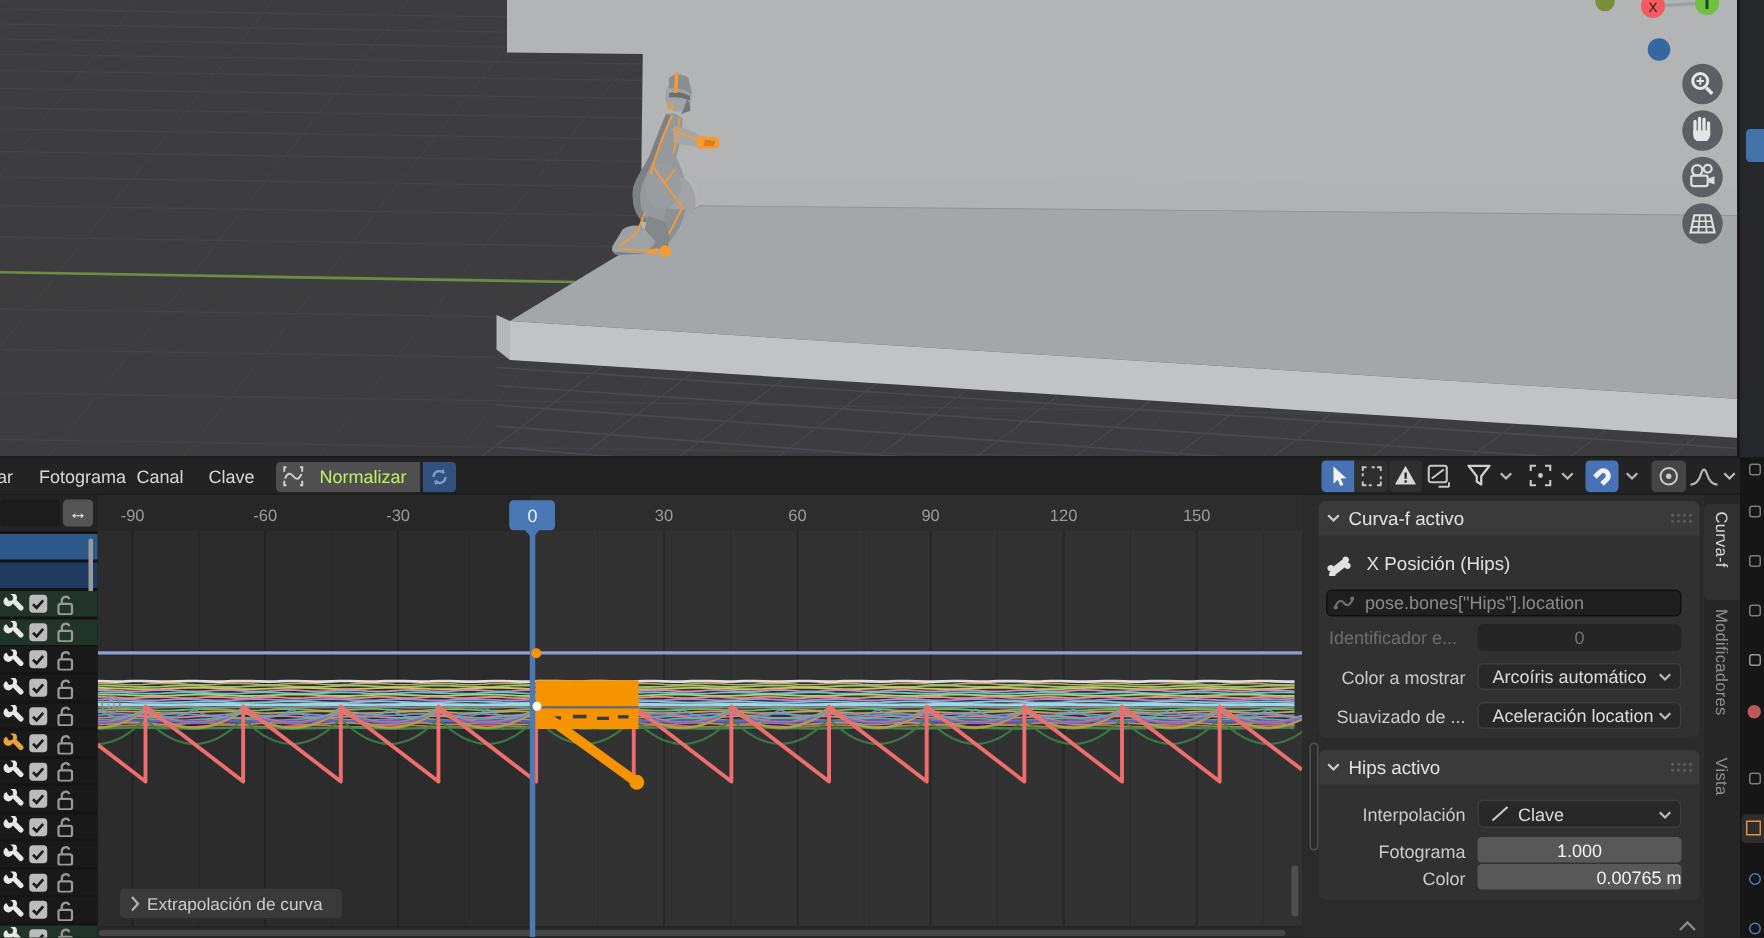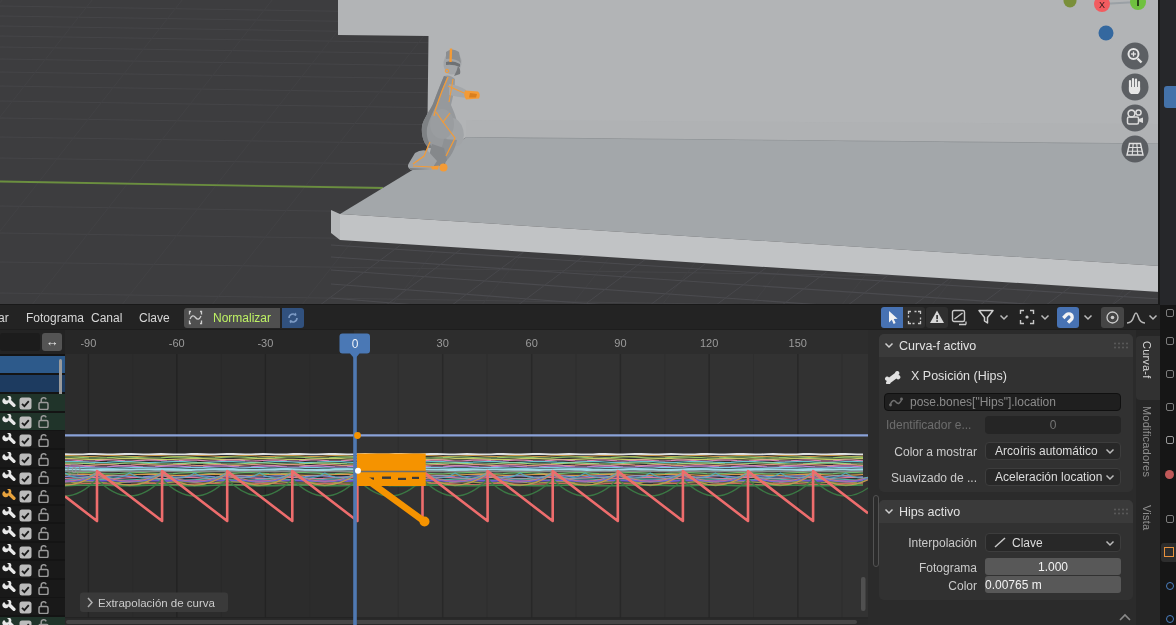--- a/index.html
+++ b/index.html
@@ -533,21 +533,21 @@
   </svg>
 <div style="position:absolute;left:1012px;top:535.5px;font-size:12px;color:#dcdcdc;">Clave</div>
 <svg style="position:absolute;left:1105px;top:539.5px;" width="10" height="7" viewBox="0 0 10 7">
     <path d="M1.5,1.5 L5,5 L8.5,1.5" fill="none" stroke="#bbbbbb" stroke-width="1.5"></path>
   </svg>
 <div style="position:absolute;left:885px;top:561px;width:92px;text-align:right;font-size:12px;color:#cacaca;">Fotograma</div>
 <div style="position:absolute;left:985px;top:558px;width:136px;height:16.5px;background:#585858;border-radius:3px;"></div>
 <div style="position:absolute;left:985px;top:559.5px;width:136px;text-align:center;font-size:12px;color:#f2f2f2;">1.000</div>
 <div style="position:absolute;left:885px;top:579px;width:92px;text-align:right;font-size:12px;color:#cacaca;">Color</div>
 <div style="position:absolute;left:985px;top:576px;width:136px;height:16.5px;background:#585858;border-radius:3px;"></div>
-<div style="position:absolute;left:985px;top:577.5px;width:136px;text-align:left;font-size:12px;color:#f2f2f2;">0.00765 m</div>
+<div style="position:absolute;left:985px;top:577.5px;width:136px;text-align:right;font-size:12px;color:#f2f2f2;">0.00765 m</div>
 <svg style="position:absolute;left:1118px;top:613px;" width="14" height="9" viewBox="0 0 14 9">
     <path d="M2,7 L7,2 L12,7" fill="none" stroke="#8a8a8a" stroke-width="1.6"></path>
   </svg>
 <div style="position:absolute;left:1136px;top:330px;width:24px;height:295px;background:#262626;"></div>
 <div style="position:absolute;left:1136px;top:336px;width:24px;height:64px;background:#313131;border-radius:4px 0 0 4px;"></div>
 <div style="position:absolute;left:1141px;top:341px;writing-mode:vertical-rl;font-size:11px;letter-spacing:0.2px;color:#d8d8d8;">Curva-f</div>
 <div style="position:absolute;left:1141px;top:406px;writing-mode:vertical-rl;font-size:11px;letter-spacing:0.2px;color:#8f8f8f;">Modificadores</div>
 <div style="position:absolute;left:1141px;top:505px;writing-mode:vertical-rl;font-size:11px;letter-spacing:0.2px;color:#8f8f8f;">Vista</div>
 <div style="position:absolute;left:1160px;top:0;width:16px;height:305px;background:#26272a;"></div>
 <div style="position:absolute;left:1158px;top:0;width:2px;height:305px;background:#1a1a1a;"></div>

